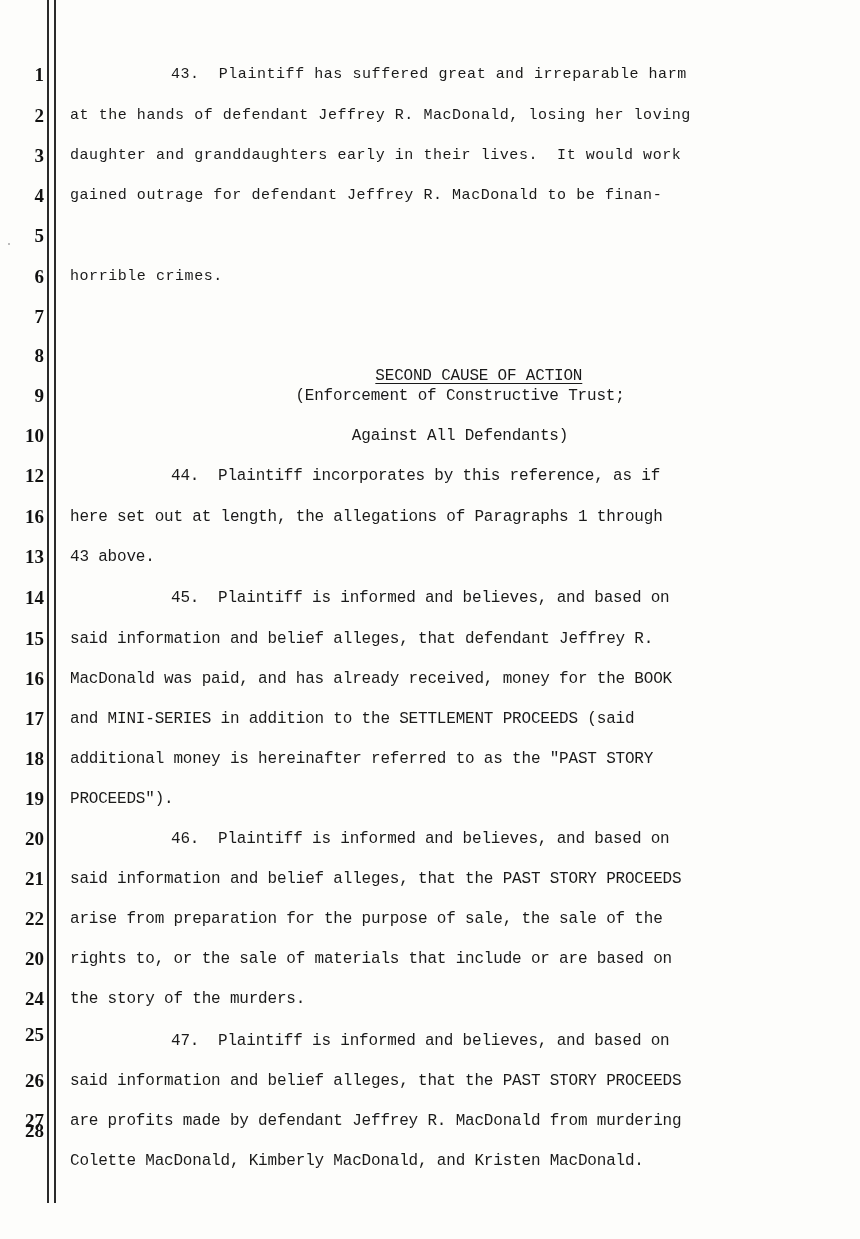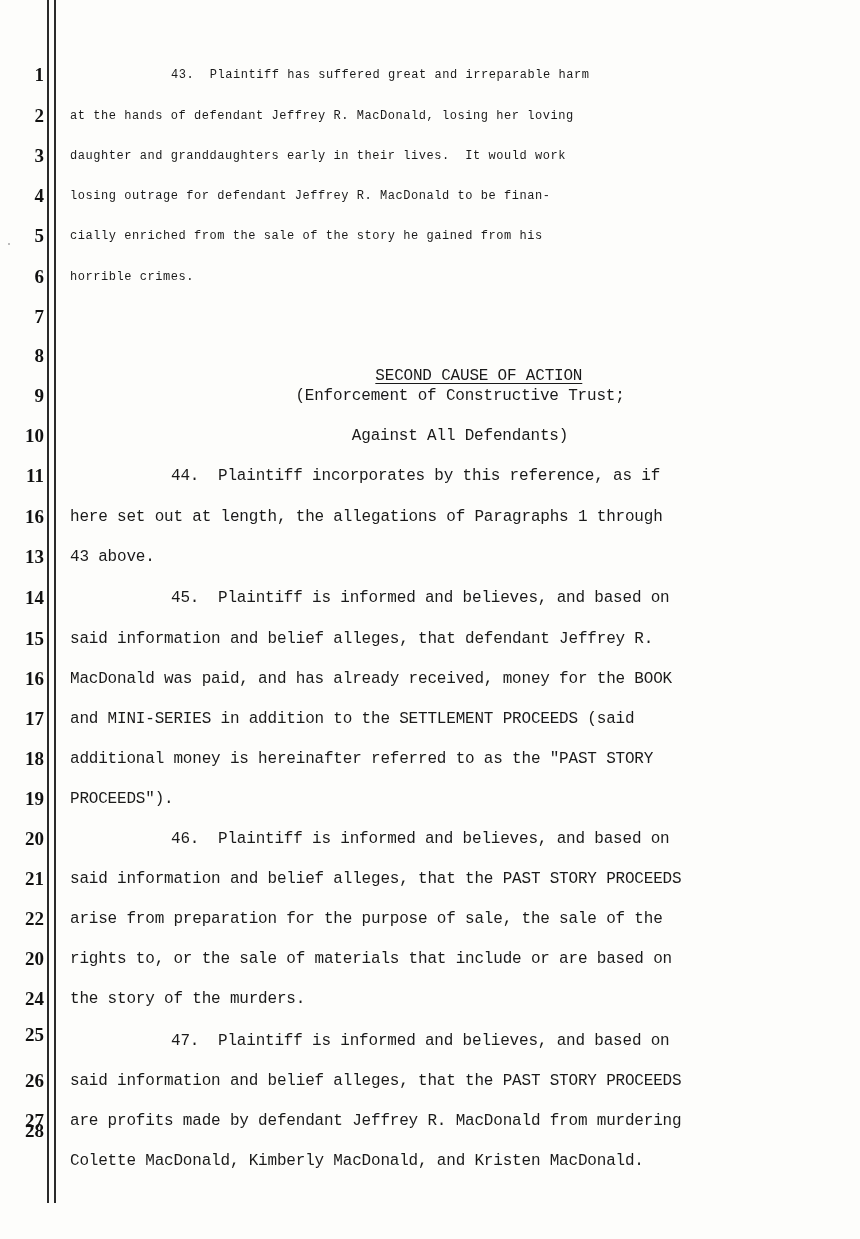--- a/index.html
+++ b/index.html
@@ -44,21 +44,21 @@
       font-family: "Liberation Serif", "DejaVu Serif", serif;
       font-weight: bold;
       font-size: 19px;
       line-height: 20px;
       color: #111;
     }
     .line {
       position: absolute;
       left: 70px;
       white-space: pre;
-      font-size: 12px;
+      font-size: 15px;
       line-height: 20px;
       letter-spacing: 0.55px;
       color: #1a1a1a;
     }
     .line.indent { left: 171px; }
     .line.center {
       left: 60px;
       width: 800px;
       text-align: center;
     }
@@ -96,21 +96,21 @@
     <div class="ln" style="top:65px">1</div>
     <div class="ln" style="top:106px">2</div>
     <div class="ln" style="top:146px">3</div>
     <div class="ln" style="top:186px">4</div>
     <div class="ln" style="top:226px">5</div>
     <div class="ln" style="top:267px">6</div>
     <div class="ln" style="top:307px">7</div>
     <div class="ln" style="top:346px">8</div>
     <div class="ln" style="top:386px">9</div>
     <div class="ln" style="top:426px">10</div>
-    <div class="ln" style="top:466px">11</div>
+    <div class="ln" style="top:466px">12</div>
     <div class="ln" style="top:507px">16</div>
     <div class="ln" style="top:547px">13</div>
     <div class="ln" style="top:588px">14</div>
     <div class="ln" style="top:629px">15</div>
     <div class="ln" style="top:669px">16</div>
     <div class="ln" style="top:709px">17</div>
     <div class="ln" style="top:749px">18</div>
     <div class="ln" style="top:789px">19</div>
     <div class="ln" style="top:829px">20</div>
     <div class="ln" style="top:869px">21</div>
@@ -119,22 +119,21 @@
     <div class="ln" style="top:989px">24</div>
     <div class="ln" style="top:1025px">25</div>
     <div class="ln" style="top:1071px">26</div>
     <div class="ln" style="top:1111px">27</div>
     <div class="ln" style="top:1121px">28</div>
   </div>
 
   <div class="line indent" style="top:65px">43.  Plaintiff has suffered great and irreparable harm</div>
   <div class="line" style="top:146px">daughter and granddaughters early in their lives.  It would work</div>
   <div class="line" style="top:106px">at the hands of defendant Jeffrey R. MacDonald, losing her loving</div>
-  <div class="line" style="top:186px">losing outrage for defendant Jeffrey R. MacDonald to be finan-</div>
-  <div class="line" style="top:226px">cially enriched from the sale of the story he gained from his</div>
+  <div class="line" style="top:186px">gained outrage for defendant Jeffrey R. MacDonald to be finan-</div>
   <div class="line" style="top:267px">horrible crimes.</div>
 
   <div class="line center condensed" style="top:346px">
     <span class="heading-underline">SECOND CAUSE OF ACTION</span>
   </div>
   <div class="line center condensed" style="top:386px">(Enforcement of Constructive Trust;</div>
   <div class="line center condensed" style="top:426px">Against All Defendants)</div>
 
   <div class="line indent condensed" style="top:466px">44.  Plaintiff incorporates by this reference, as if</div>
   <div class="line condensed" style="top:507px">here set out at length, the allegations of Paragraphs 1 through</div>

